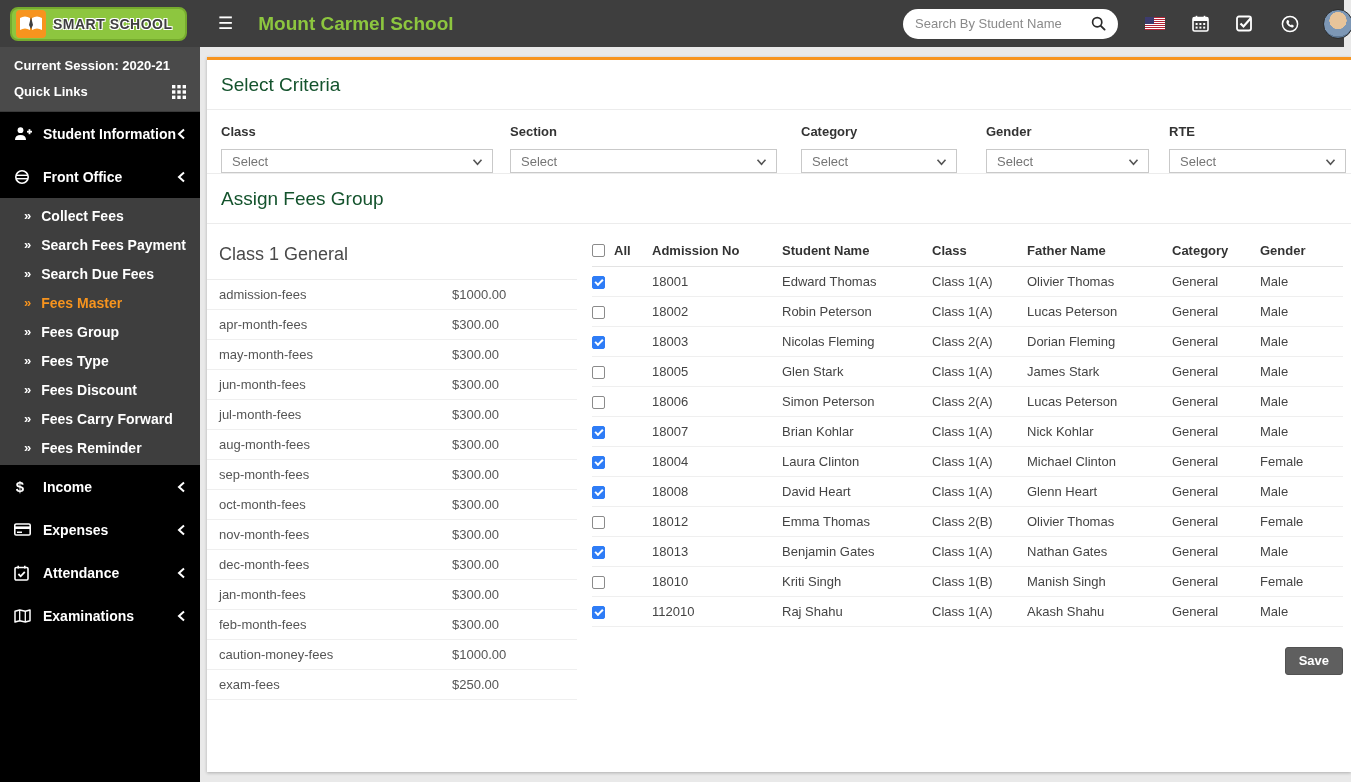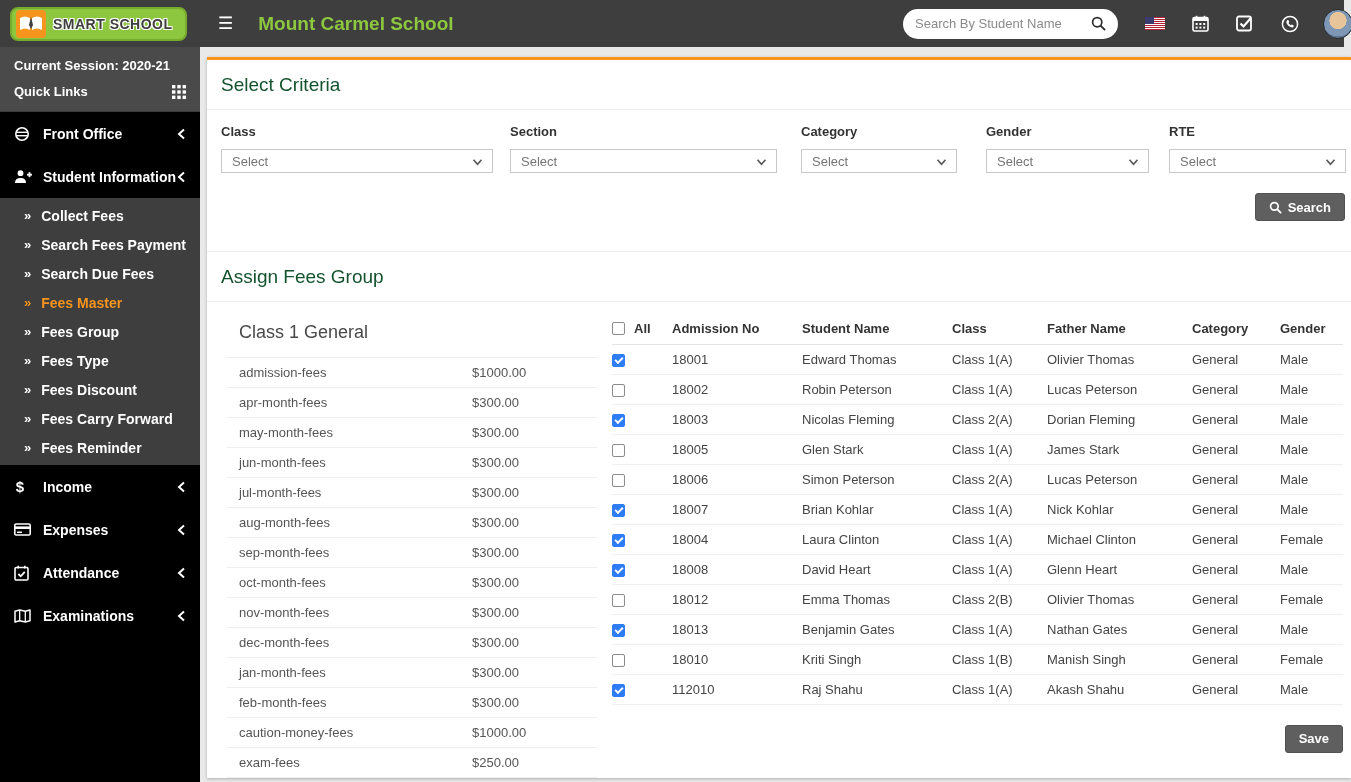--- a/index.html
+++ b/index.html
@@ -67,21 +67,21 @@
   .f1{width:272px;margin-right:17px;} .f2{width:267px;margin-right:24px;}
   .f3{width:156px;margin-right:29px;} .f4{width:163px;margin-right:20px;} .f5{width:177px;}
   .select { height:24px; border:1px solid #c9c9c9; background:#fff; display:flex; align-items:center;
     justify-content:space-between; padding:0 9px 0 10px; font-size:13px; color:#757575; cursor:pointer; }
   .criteria-actions { display:flex; justify-content:flex-end; padding:20px 6px 30px 0; }
   .btn { background:#5f5f5f; color:#fff; font-size:13px; font-weight:600; border:1px solid #525252;
     border-radius:3px; padding:0 13px; height:28px; display:inline-flex; align-items:center; gap:6px;
     cursor:pointer; font-family:"Liberation Sans", sans-serif; }
   .divider { border-bottom:1px solid #ececec; }
 
-  .assign-body { display:flex; padding:12px 0 0 20px; }
+  .assign-body { display:flex; padding:12px 0 0 0; }
   .fees-panel { width:370px; flex:none; }
   .fees-title { font-size:18px; color:#4a4a4a; padding:8px 12px 14px; border-bottom:1px solid #ececec; }
   .fee-row { display:flex; align-items:center; height:30px; border-bottom:1px solid #efefef;
     font-size:13px; color:#555; }
   .fee-name { padding-left:12px; width:245px; flex:none; }
   .table-wrap { flex:1; margin-left:15px; padding-right:8px; }
   table { width:100%; border-collapse:collapse; table-layout:fixed; }
   col.c-cb{width:60px;} col.c-adm{width:130px;} col.c-stu{width:150px;} col.c-cls{width:95px;}
   col.c-fat{width:145px;} col.c-cat{width:88px;}
   th { text-align:left; font-size:13px; font-weight:700; color:#333; height:30px;
@@ -173,43 +173,43 @@
             <rect x="0" y="10.6" width="3.4" height="3.4"></rect>
             <rect x="5.3" y="10.6" width="3.4" height="3.4"></rect>
             <rect x="10.6" y="10.6" width="3.4" height="3.4"></rect>
           </svg>
       </span>
     </div>
   </div>
   <div class="menu" id="menu-root">
       <div class="menu-item">
         <span class="mi-icon">
-          <svg width="16" height="16" viewBox="0 0 16 16">
-            <circle cx="8" cy="8" r="6.2" fill="none" stroke="currentColor" stroke-width="1.6"></circle>
-            <line x1="2" y1="6.3" x2="14" y2="6.3" stroke="currentColor" stroke-width="1.4"></line>
-            <line x1="2" y1="9.7" x2="14" y2="9.7" stroke="currentColor" stroke-width="1.4"></line>
-          </svg>
-        </span>
-        <span class="mi-label">Front Office</span>
-        <span class="mi-caret">
-          <svg width="9" height="12" viewBox="0 0 9 12">
-            <polyline points="7,1.5 2,6 7,10.5" fill="none" stroke="currentColor" stroke-width="2"></polyline>
-          </svg>
-        </span>
-      </div>
-      <div class="menu-item">
-        <span class="mi-icon">
           <svg width="18" height="15" viewBox="0 0 18 15">
             <circle cx="6.5" cy="4.2" r="2.9" fill="currentColor"></circle>
             <path d="M1 14 q0-5 5.5-5 q5.5 0 5.5 5 Z" fill="currentColor"></path>
             <rect x="13" y="4.8" width="5" height="1.8" fill="currentColor"></rect>
             <rect x="14.6" y="3.2" width="1.8" height="5" fill="currentColor"></rect>
           </svg>
         </span>
         <span class="mi-label">Student Information</span>
+        <span class="mi-caret">
+          <svg width="9" height="12" viewBox="0 0 9 12">
+            <polyline points="7,1.5 2,6 7,10.5" fill="none" stroke="currentColor" stroke-width="2"></polyline>
+          </svg>
+        </span>
+      </div>
+      <div class="menu-item">
+        <span class="mi-icon">
+          <svg width="16" height="16" viewBox="0 0 16 16">
+            <circle cx="8" cy="8" r="6.2" fill="none" stroke="currentColor" stroke-width="1.6"></circle>
+            <line x1="2" y1="6.3" x2="14" y2="6.3" stroke="currentColor" stroke-width="1.4"></line>
+            <line x1="2" y1="9.7" x2="14" y2="9.7" stroke="currentColor" stroke-width="1.4"></line>
+          </svg>
+        </span>
+        <span class="mi-label">Front Office</span>
         <span class="mi-caret">
           <svg width="9" height="12" viewBox="0 0 9 12">
             <polyline points="7,1.5 2,6 7,10.5" fill="none" stroke="currentColor" stroke-width="2"></polyline>
           </svg>
         </span>
       </div>
       <div class="submenu">
         <div class="sub-item">
           <span class="chev2">»</span>
           <span>Collect Fees</span>
@@ -355,29 +355,20 @@
           <div class="f-label">RTE</div>
           <div class="select">
             <span>Select</span>
             <span><svg width="11" height="8" viewBox="0 0 12 9">
                 <polyline points="1.5,2 6,7 10.5,2" fill="none" stroke="#555" stroke-width="1.8"></polyline>
               </svg></span>
           </div>
         </div>
       </div>
 
-    <div class="criteria-actions">
-      <button class="btn">
-        <svg width="13" height="13" viewBox="0 0 15 15">
-            <circle cx="6.2" cy="6.2" r="4.4" fill="none" stroke="#fff" stroke-width="1.9"></circle>
-            <line x1="9.8" y1="9.8" x2="13.4" y2="13.4" stroke="#fff" stroke-width="2.1" stroke-linecap="round"></line>
-          </svg>
-        <span>Search</span>
-      </button>
-    </div>
 
     <div class="divider"></div>
 
     <div class="section-head">Assign Fees Group</div>
 
     <div class="assign-body">
       <div class="fees-panel">
         <div class="fees-title">Class 1 General</div>
         <div id="fees-root">
             <div class="fee-row">

